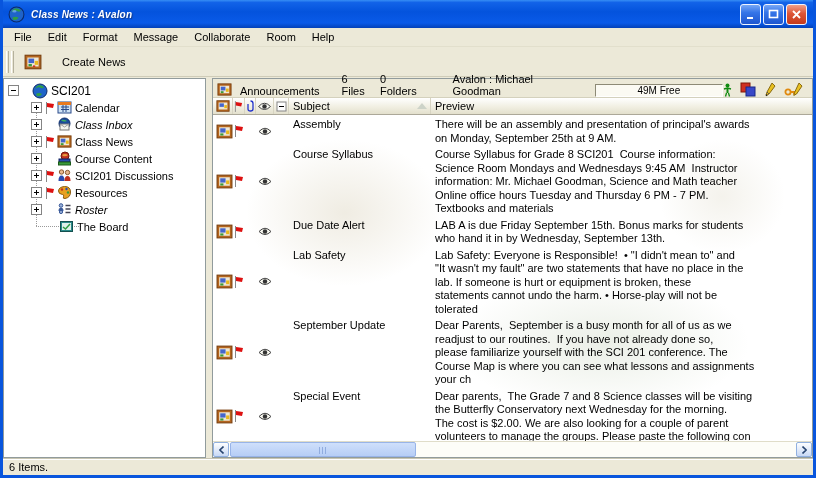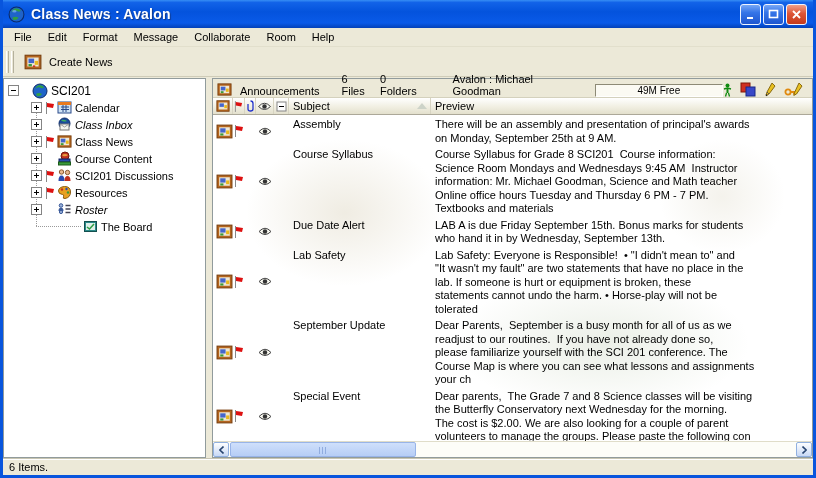--- a/index.html
+++ b/index.html
@@ -5,45 +5,45 @@
   * { margin:0; padding:0; box-sizing:border-box; }
   html,body { width:816px; height:478px; overflow:hidden;
     font-family:"Liberation Sans","DejaVu Sans",sans-serif; font-size:11px; color:#000; }
   .window { width:816px; height:478px; display:flex; flex-direction:column;
     border-left:3px solid #0855dd; border-right:3px solid #0855dd; border-bottom:3px solid #0855dd;
     background:#ece9d8; }
   
   .titlebar { height:28px; flex:0 0 28px; display:flex; align-items:center; padding:0 6px 0 5px; gap:6px;
     background:linear-gradient(180deg,#378ef5 0%,#1263e8 9%,#0453dd 42%,#0a5ae8 82%,#0341b8 100%); }
   .app-icon { width:17px; height:17px; flex:0 0 17px; }
-  .title-text { color:#fff; font-weight:bold; font-size:14px; text-shadow:1px 1px 1px #123a8a; letter-spacing:.2px; }
+  .title-text { color:#fff; font-weight:bold; font-size:10px; text-shadow:1px 1px 1px #123a8a; letter-spacing:.2px;font-style:italic; }
   .win-btns { margin-left:auto; display:flex; gap:2px; }
   .win-btn { width:21px; height:21px; border-radius:3px; border:1px solid #eef4ff;
     background:linear-gradient(180deg,#76a7f5 0%,#3575e8 40%,#1e56cf 100%);
     display:flex; align-items:center; justify-content:center; }
   .win-btn.close { background:linear-gradient(180deg,#f0a088 0%,#dd5537 45%,#c43a1b 100%); }
   
   .menubar { height:19px; flex:0 0 19px; display:flex; align-items:center; padding-left:3px;
     background:#ece9d8; border-bottom:1px solid #e2dfcc; }
   .menu-item { padding:8px 8px; cursor:default; }
   
   .toolbar { height:30px; flex:0 0 30px; display:flex; align-items:center; padding-left:3px;
     background:#ece9d8; border-bottom:1px solid #cfccb8; }
   .gripper { width:3px; height:22px; border-left:1px solid #fff; border-right:1px solid #b4b09c; margin-right:2px; }
-  .toolbtn { display:flex; align-items:center; gap:7px; padding:2px 10px 2px 8px; }
+  .toolbtn { display:flex; align-items:center; gap:20px; padding:2px 10px 2px 8px; }
   
   .main { flex:1 1 auto; display:flex; min-height:0; background:#ece9d8; padding-top:1px; }
   .tree { width:203px; flex:0 0 203px; background:#fff; border:1px solid #919b9c;
     padding-top:3px; position:relative; overflow:hidden; }
   .tree-vline { position:absolute; left:32px; top:28px; height:119px; border-left:1px dotted #9a9a9a; }
   .tree-hline { position:absolute; left:32px; top:147px; width:45px; border-top:1px dotted #9a9a9a; }
   .trow { height:17px; display:flex; align-items:center; white-space:nowrap; position:relative; cursor:default; }
   .trow.root  { padding-left:4px; }
   .trow.child { padding-left:27px; }
-  .trow.deep  { padding-left:78px; }
+  .trow.deep  { padding-left:54px; }
   .t-box { width:11px; height:11px; border:1px solid #848484; background:#fff; position:relative; flex:0 0 11px; }
   .t-box::before { content:""; position:absolute; left:2px; right:2px; top:4px; height:1px; background:#000; }
   .t-box.plus::after { content:""; position:absolute; top:2px; bottom:2px; left:4px; width:1px; background:#000; }
   .t-flag { width:11px; flex:0 0 11px; margin-left:3px; display:flex; align-items:center; }
   .t-icon { width:15px; height:15px; flex:0 0 15px; margin-left:1px; }
   .t-label { margin-left:3px; }
   .italic { font-style:italic; }
   .root-icon { width:16px; height:16px; margin-left:13px; }
   .root-label { margin-left:3px; font-size:12px; }
   .splitter { width:6px; flex:0 0 6px; }

